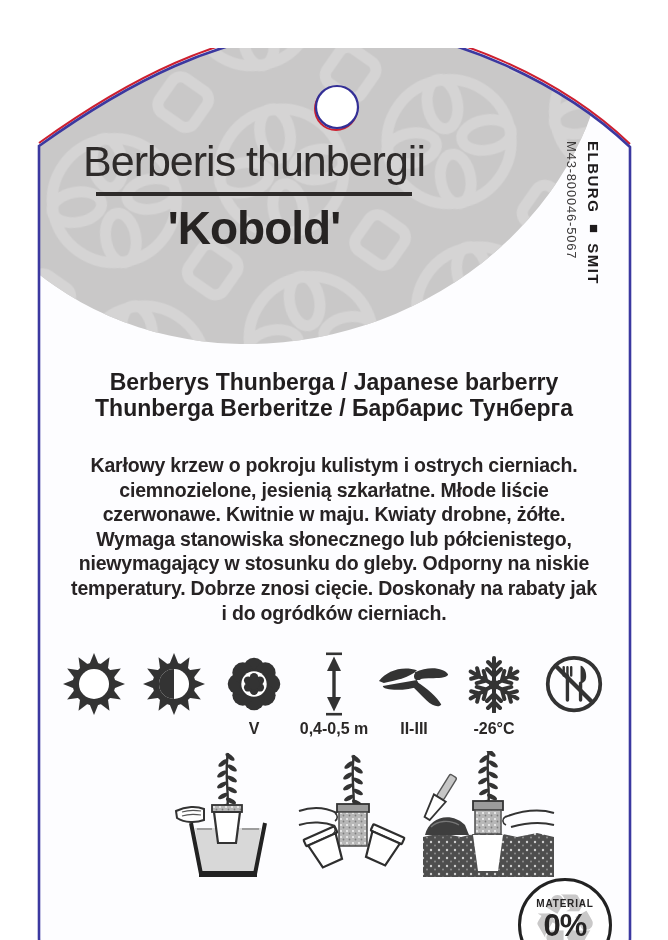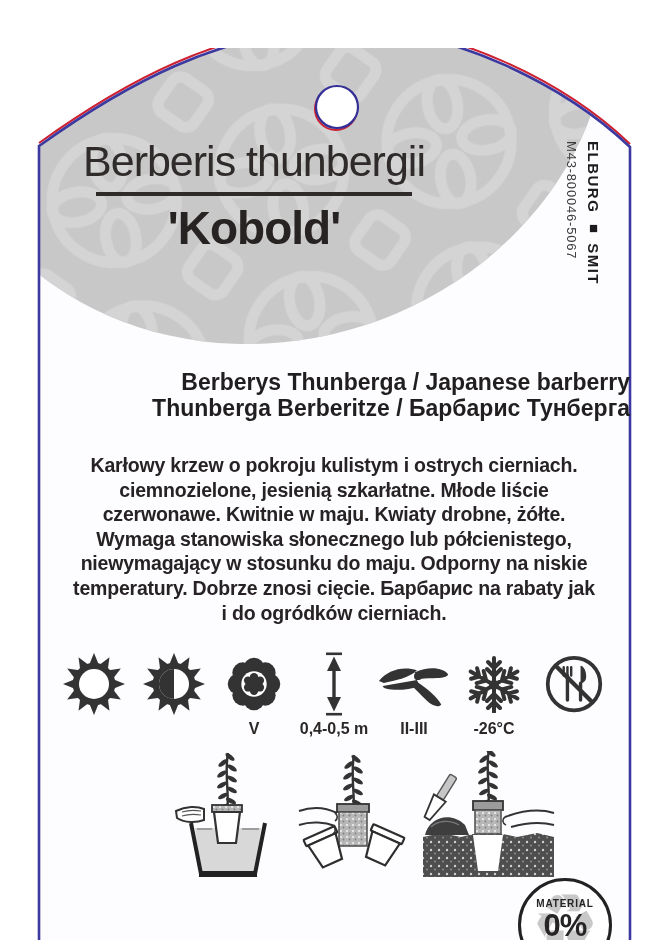--- a/index.html
+++ b/index.html
@@ -11,21 +11,21 @@
   .title-block{position:absolute;left:38px;top:90px;width:432px;text-align:center;}
   .botanical{font-size:43px;font-weight:400;letter-spacing:-1px;color:#2e2b2a;line-height:1.1;}
   .title-rule{width:316px;height:4px;background:#2e2b2a;margin:7px auto 7px auto;}
   .cultivar{font-size:46px;font-weight:bold;letter-spacing:-1px;color:#262322;line-height:1.1;}
 
   .producer-block{position:absolute;left:564px;top:93px;height:280px;
                   writing-mode:vertical-rl;}
   .producer-name{font-size:15px;font-weight:bold;letter-spacing:1.5px;color:#1e1b1c;}
   .product-code{font-size:13px;letter-spacing:0.8px;color:#3c3a3a;margin-block-start:6px;}
 
-  .names-block{position:absolute;left:38px;top:322px;width:592px;text-align:right;}
+  .names-block{position:absolute;left:38px;top:322px;width:592px;text-align:center;}
   .names-line{font-size:23px;font-weight:bold;line-height:25.5px;color:#211e1f;white-space:nowrap;}
 
   .desc-block{position:absolute;left:38px;top:405px;width:592px;text-align:center;}
   .desc-line{font-size:19.5px;font-weight:600;line-height:24.6px;letter-spacing:-0.2px;
              color:#272324;white-space:nowrap;}
 
   .icons-row{position:absolute;left:38px;top:603px;width:592px;display:flex;
              justify-content:center;gap:8px;}
   .icon-cell{width:72px;display:flex;flex-direction:column;align-items:center;}
   .icon-box{height:66px;display:flex;align-items:center;justify-content:center;}
@@ -133,22 +133,22 @@
   <div class="names-block">
     <div class="names-line">Berberys Thunberga / Japanese barberry</div>
     <div class="names-line">Thunberga Berberitze / Барбарис Тунберга</div>
   </div>
 
   <div class="desc-block">
     <div class="desc-line">Karłowy krzew o pokroju kulistym i ostrych cierniach.</div>
     <div class="desc-line">ciemnozielone, jesienią szkarłatne. Młode liście</div>
     <div class="desc-line">czerwonawe. Kwitnie w maju. Kwiaty drobne, żółte.</div>
     <div class="desc-line">Wymaga stanowiska słonecznego lub półcienistego,</div>
-    <div class="desc-line">niewymagający w stosunku do maju. Odporny na niskie</div>
-    <div class="desc-line">temperatury. Dobrze znosi cięcie. Барбарис na rabaty jak</div>
+    <div class="desc-line">niewymagający w stosunku do gleby. Odporny na niskie</div>
+    <div class="desc-line">temperatury. Dobrze znosi cięcie. Doskonały na rabaty jak</div>
     <div class="desc-line">i do ogródków cierniach.</div>
   </div>
 
   <div class="icons-row">
 
     <div class="icon-cell">
       <div class="icon-box">
         <svg width="62" height="62" viewBox="0 0 64 64">
           <g fill="#333">
             <circle cx="32" cy="32" r="22"></circle>

